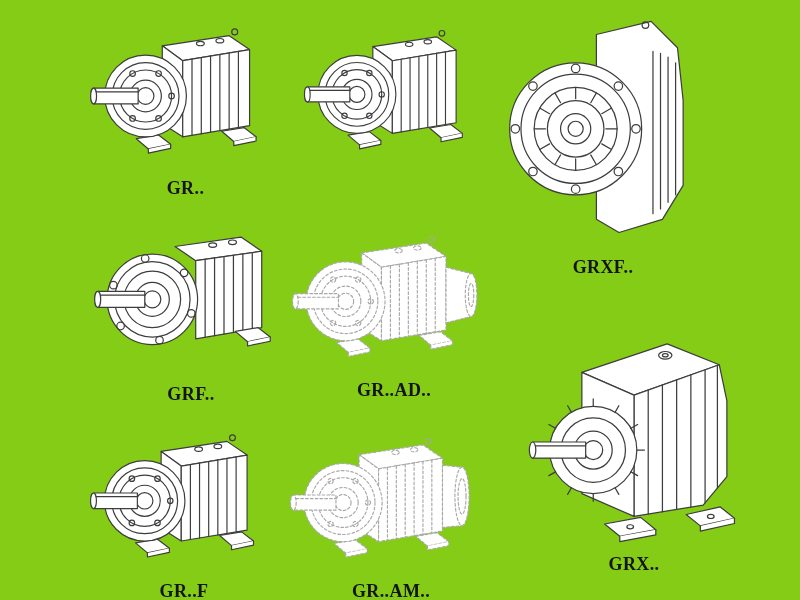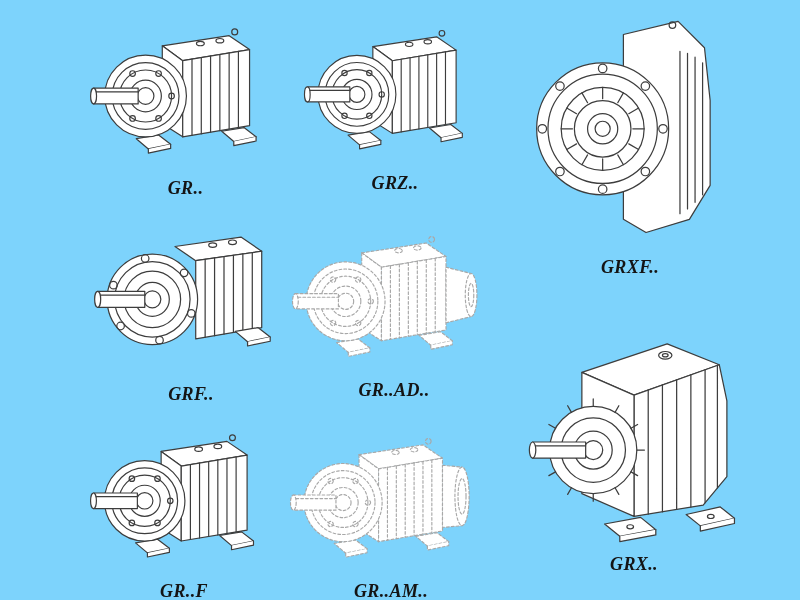--- a/index.html
+++ b/index.html
@@ -3,21 +3,21 @@
 <meta charset="utf-8">
 <style>
   html, body { margin: 0; padding: 0; }
   body {
     width: 800px; height: 600px;
     background: #ffffff;
     position: relative;
     overflow: hidden;
     font-family: "Liberation Serif", serif;
   }
-  .canvas { position: absolute; inset: 0; background: #7dd3fc; font-style: italic; }
+  .canvas { position: absolute; inset: 0; background: #84cc16; }
   figure.cell { position: absolute; margin: 0; }
   figure.cell svg { display: block; width: 100%; height: auto; }
   figcaption {
     text-align: center;
     font-weight: 700;
     font-size: 18px;
     color: #141414;
     letter-spacing: 0.4px;
     margin-top: 2px;
     font-family: "Liberation Serif", serif;
@@ -95,24 +95,23 @@
     <svg viewBox="0 0 210 170">
         <use href="#sym-reducer"></use>
       </svg>
     <figcaption>GR..</figcaption>
   </figure>
 
   <figure class="cell solid" style="left:302px; top:20px; width:186px;">
     <svg viewBox="0 0 210 170">
         <use href="#sym-reducer"></use>
       </svg>
-    <figcaption>GRZ..</figcaption>
-  </figure>
-
-  <figure class="cell solid" style="left:531px; top:10px; width:198px;">
+  </figure>
+
+  <figure class="cell solid" style="left:504px; top:10px; width:198px;">
     <svg viewBox="0 0 210 260">
       <g stroke="currentColor" fill="#fff" stroke-width="1.3" stroke-linejoin="round" stroke-linecap="round">
         <path d="M98 26 L156 12 L184 40 L190 96 L190 186 L168 222 L122 236 L98 222 Z"></path>
         <path fill="none" d="M158 44 L158 216 M166 46 L166 211 M174 50 L174 204 M182 56 L182 196"></path>
         <circle cx="150" cy="16" r="3.5" fill="none"></circle>
         <circle cx="76" cy="126" r="70"></circle>
         <circle cx="76" cy="126" r="58" fill="none"></circle>
         <circle cx="140" cy="126" r="4.5" fill="none"></circle>
         <circle cx="121.3" cy="171.3" r="4.5" fill="none"></circle>
         <circle cx="76" cy="190" r="4.5" fill="none"></circle>

